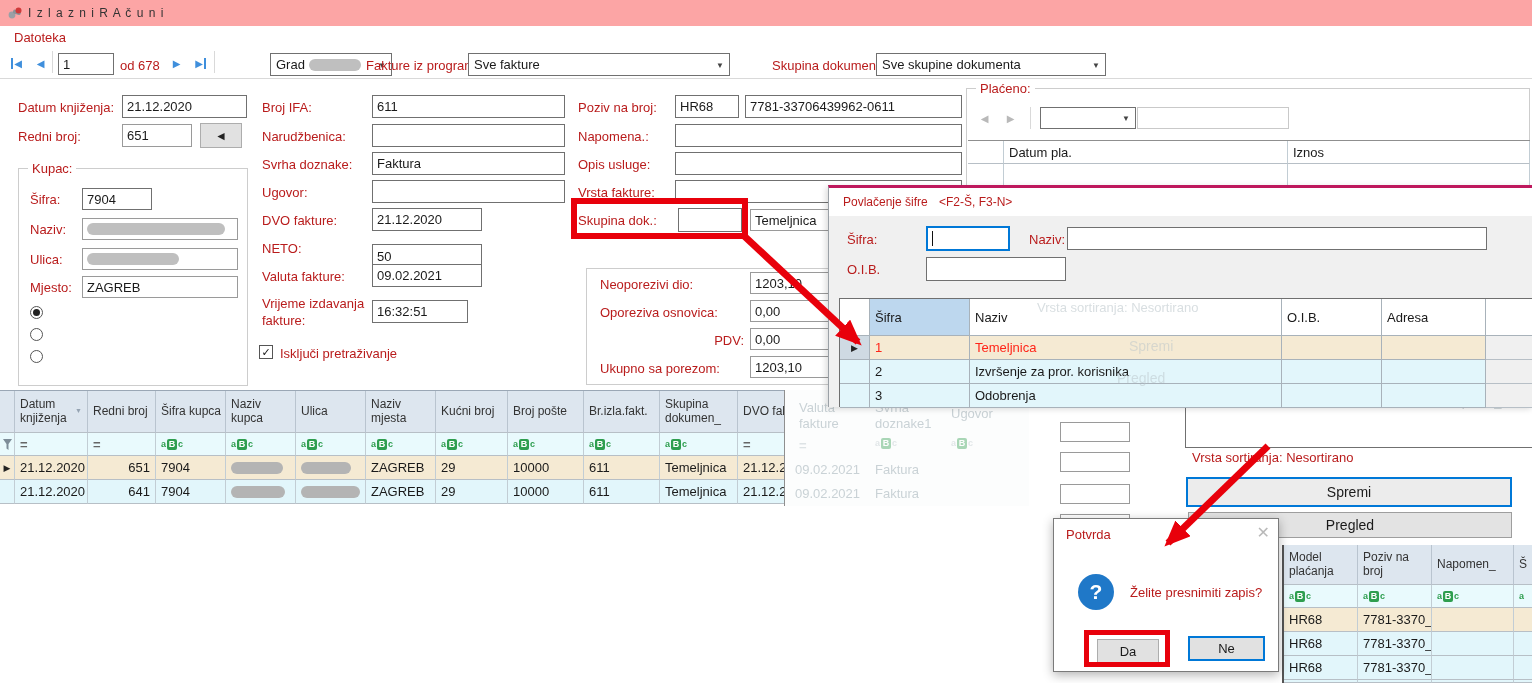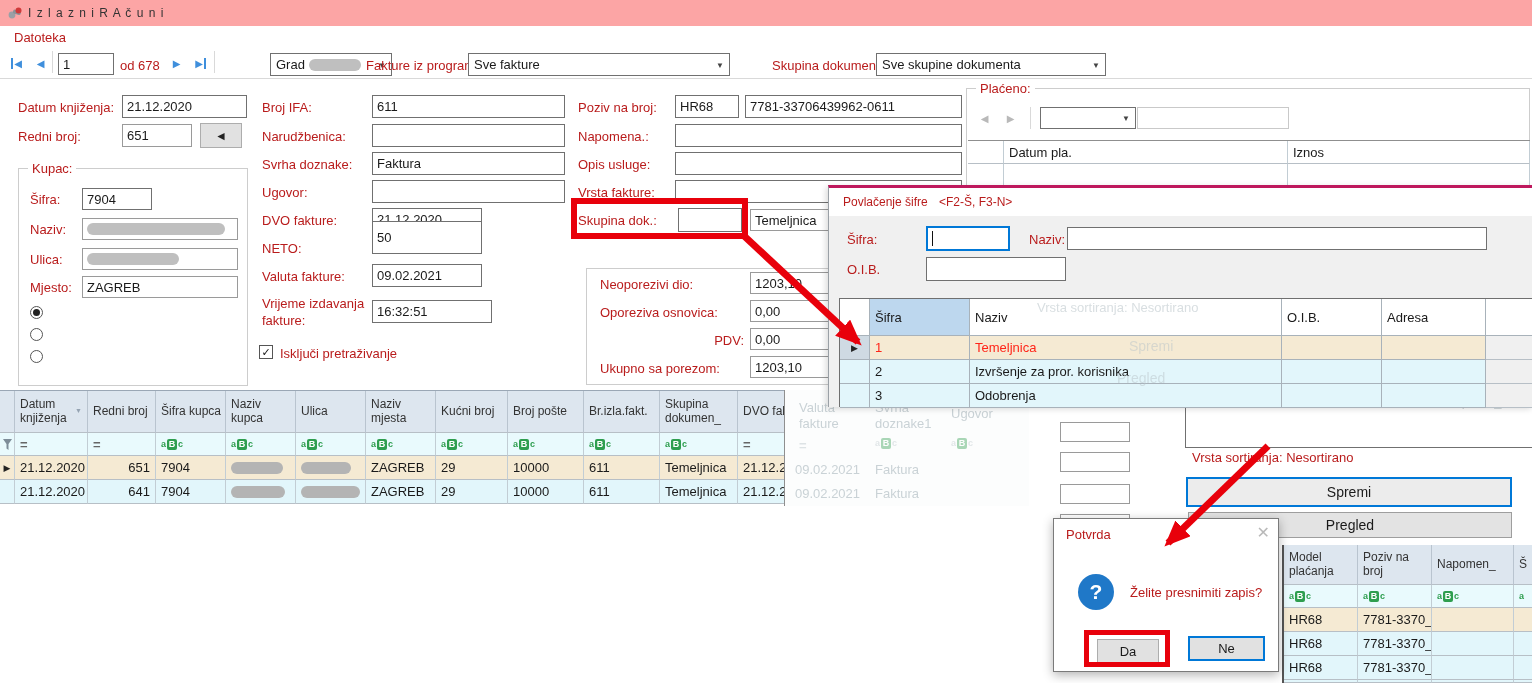--- a/index.html
+++ b/index.html
@@ -141,29 +141,29 @@
     </div>
   <div class="lbl" style="left:262px;top:185px;">Ugovor:</div>
   <div class="inp" style="left:372px;top:180px;width:193px;height:23px;">
       <span></span>
     </div>
   <div class="lbl" style="left:262px;top:213px;">DVO fakture:</div>
   <div class="inp" style="left:372px;top:208px;width:110px;height:23px;">
       <span>21.12.2020</span>
     </div>
   <div class="lbl" style="left:262px;top:241px;">NETO:</div>
-  <div class="inp" style="left:372px;top:221px;width:110px;height:33px;">
+  <div class="inp" style="left:372px;top:244px;width:110px;height:25px;">
       <span>50</span>
     </div>
   <div class="lbl" style="left:262px;top:269px;">Valuta fakture:</div>
   <div class="inp" style="left:372px;top:264px;width:110px;height:23px;">
       <span>09.02.2021</span>
     </div>
   <div class="lbl" style="left:262px;top:296px;width:104px;white-space:normal;line-height:1.3;">Vrijeme izdavanja fakture:</div>
-  <div class="inp" style="left:372px;top:300px;width:120px;height:23px;">
+  <div class="inp" style="left:372px;top:300px;width:96px;height:23px;">
       <span>16:32:51</span>
     </div>
   <div class="check" style="left:259px;top:345px;">
       <span>✓</span>
     </div>
   <div class="lbl" style="left:280px;top:346px;">Isključi pretraživanje</div>
 
   <div class="lbl" style="left:578px;top:100px;">Poziv na broj:</div>
   <div class="inp" style="left:675px;top:95px;width:64px;height:23px;">
       <span>HR68</span>

